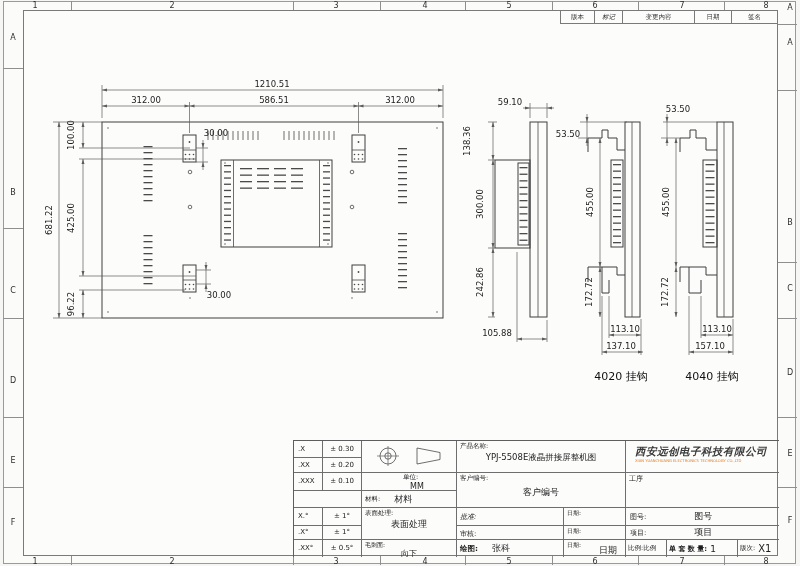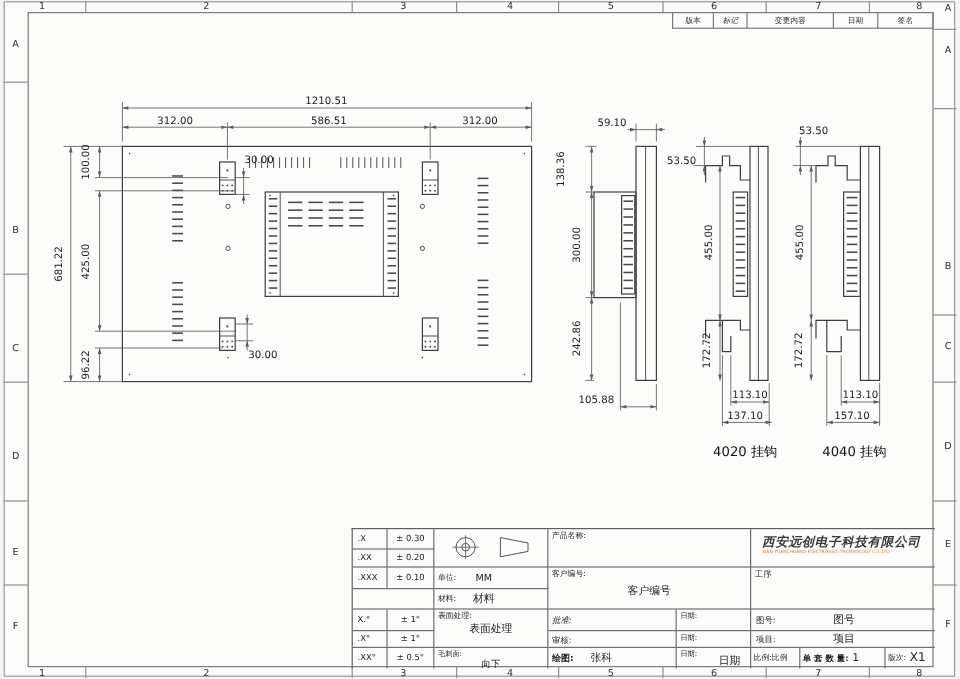--- a/index.html
+++ b/index.html
@@ -481,39 +481,40 @@
 
     <div class="tl" style="left:68px;top:0;width:95px;height:32px;">
       <svg width="93" height="30" viewBox="0 0 93 30">
         <circle cx="26" cy="15" r="8" class="gthin"></circle>
         <circle cx="26" cy="15" r="3.2" class="gthin"></circle>
         <line x1="15" y1="15" x2="37" y2="15" class="d"></line>
         <line x1="26" y1="5" x2="26" y2="25" class="d"></line>
         <polygon points="55,7 78,11.5 78,18.5 55,23" class="gthin" fill="none"></polygon>
       </svg>
     </div>
-    <div class="tl inlinerow" style="left:68px;top:32px;width:95px;height:18px;">
+    <div class="tl inlinerow" style="left:68px;top:32px;width:95px;height:18px;flex-direction:column;">
       <span class="lab" style="padding:0 0 0 3px;">单位:</span>
       <span style="font-size:8px;margin-left:16px;">MM</span>
     </div>
     <div class="tl inlinerow" style="left:68px;top:50px;width:95px;height:17px;">
       <span class="lab" style="padding:0 0 0 3px;">材料:</span>
       <span style="font-size:9px;margin-left:14px;">材料</span>
     </div>
     <div class="tl" style="left:68px;top:67px;width:95px;height:32px;">
       <span class="lab">表面处理:</span>
       <span class="val">表面处理</span>
     </div>
     <div class="tl" style="left:68px;top:99px;width:95px;height:17px;border-bottom:0;">
       <span class="lab6">毛刺面:</span>
       <span class="val" style="font-size:8px;margin-top:-2px;">向下</span>
     </div>
 
     <div class="tl" style="left:163px;top:0;width:169px;height:32px;">
       <span class="lab">产品名称:</span>
+      <span class="val" style="font-size:8.5px;margin-top:1px;">YPJ-5508E液晶拼接屏整机图</span>
     </div>
     <div class="tl" style="left:163px;top:32px;width:169px;height:35px;">
       <span class="lab">客户编号:</span>
       <span class="val" style="margin-top:3px;">客户编号</span>
     </div>
     <div class="tl" style="left:163px;top:67px;width:107px;height:18px;">
       <span class="lab" style="font-size:7px;padding-top:4px;font-style:italic;">批准:</span>
     </div>
     <div class="tl" style="left:270px;top:67px;width:62px;height:18px;">
       <span class="lab6">日期:</span>

